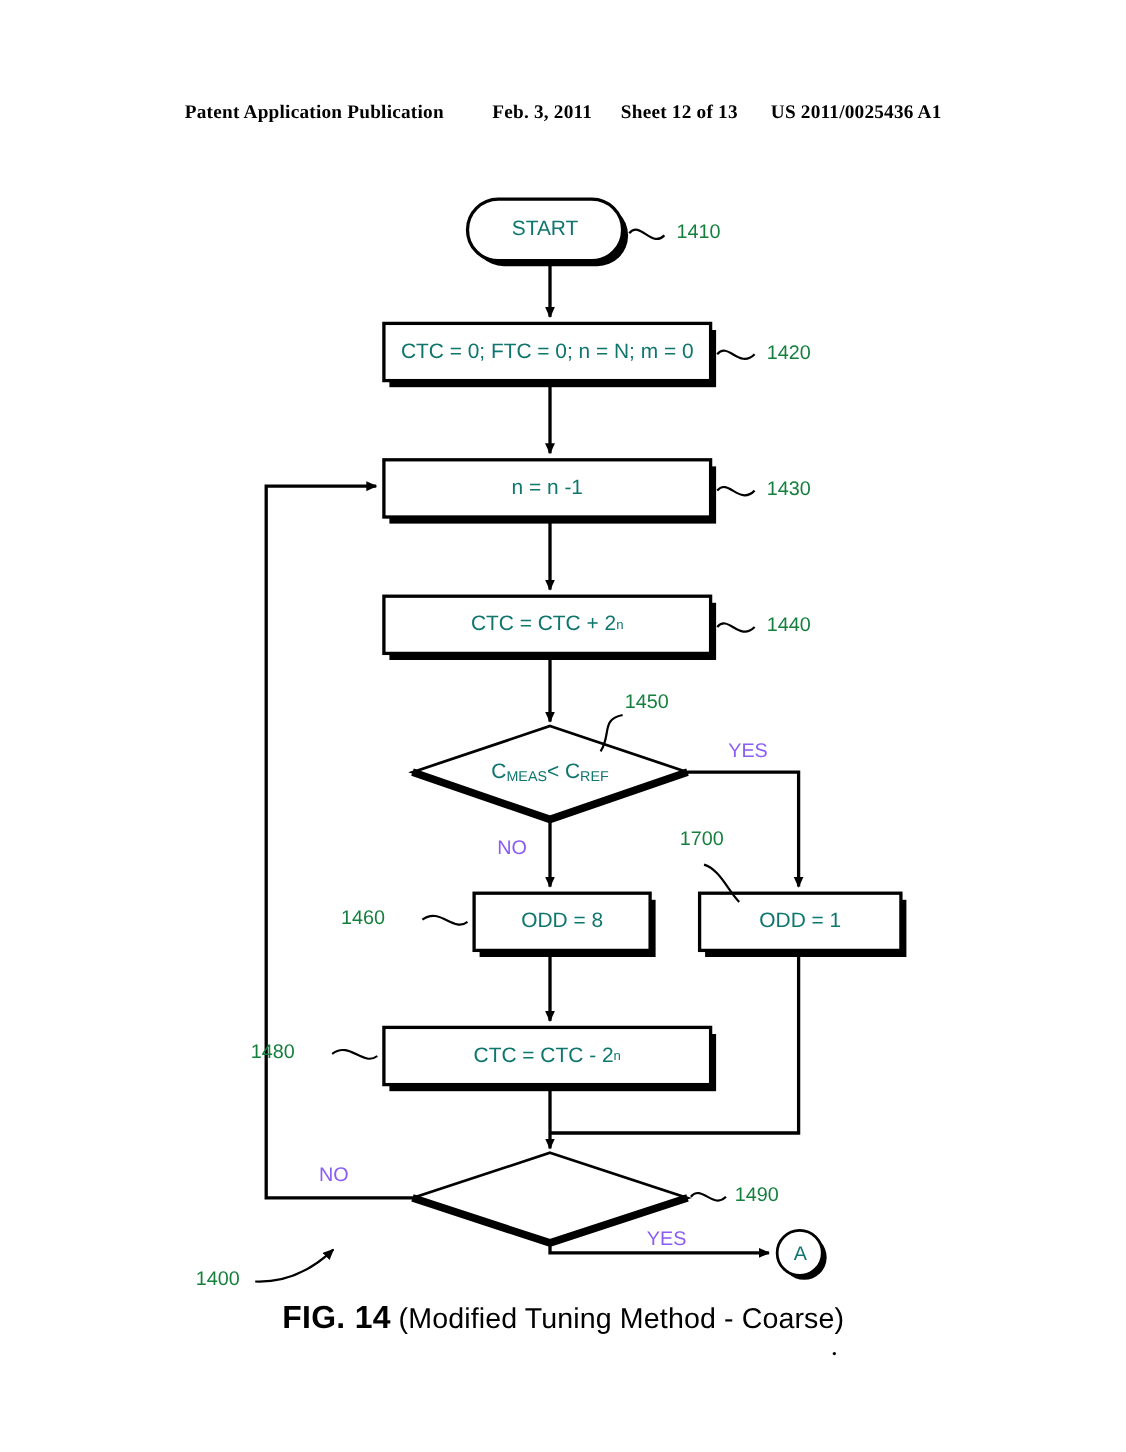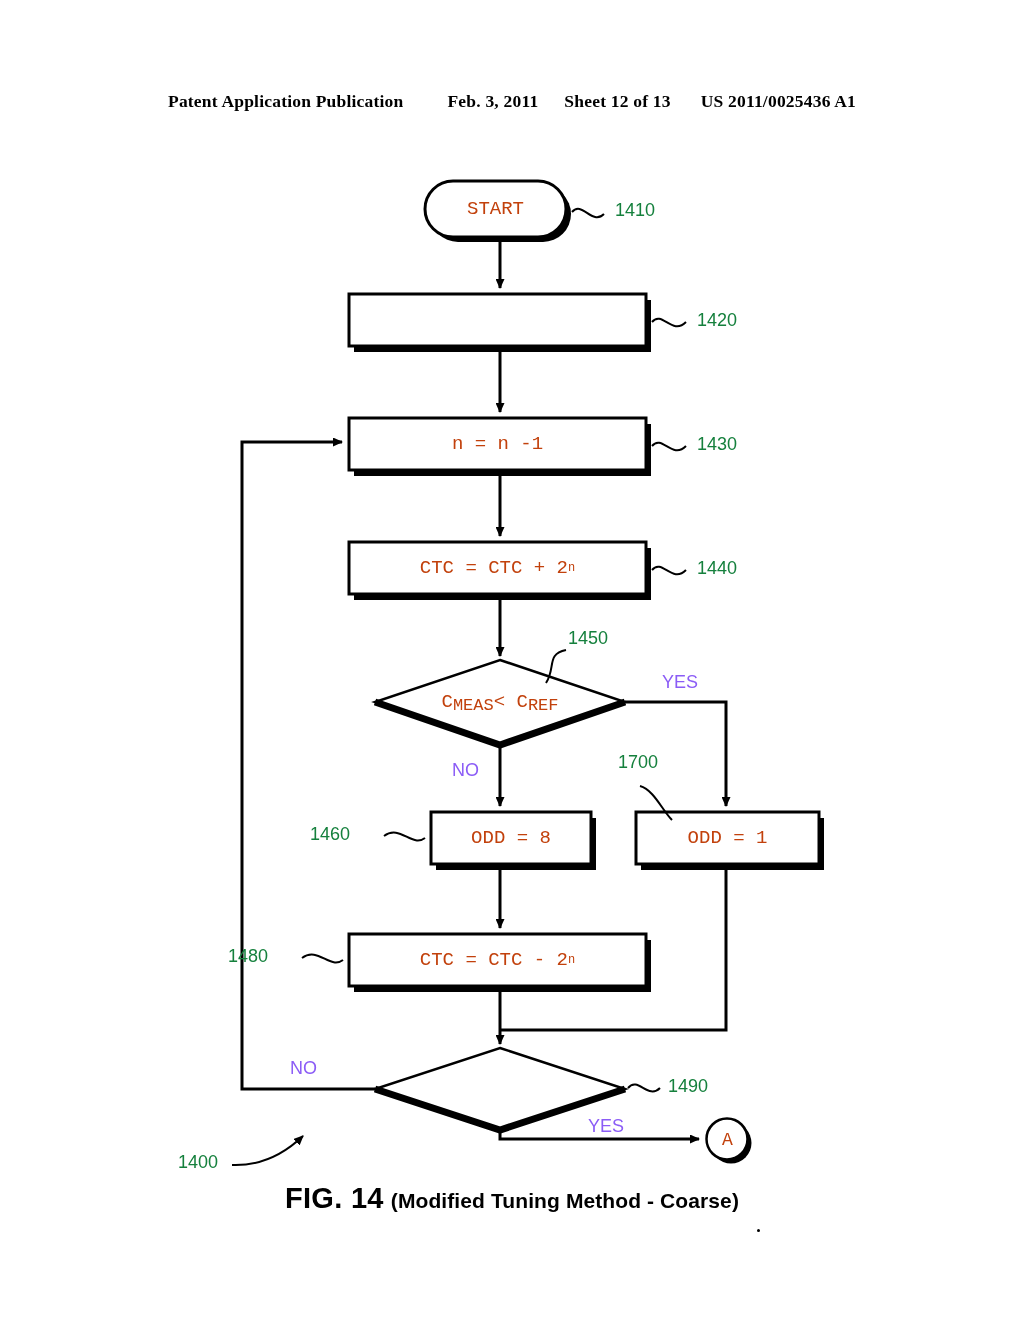--- a/index.html
+++ b/index.html
@@ -53,33 +53,33 @@
     width: 1024px;
     height: 1320px;
   }
 
   
   .node-text {
     position: absolute;
     display: flex;
     align-items: center;
     justify-content: center;
-    font-family: Liberation Mono, monospace;
+    font-family: Liberation Sans, sans-serif;
     font-size: 19px;
-    color: #c2410c;
+    color: #0f766e;
     white-space: nowrap;
     pointer-events: none;
   }
   .node-text sup {
     font-size: 12px;
     vertical-align: super;
     line-height: 0;
   }
   .node-text .sub {
-    font-size: 17px;
+    font-size: 13px;
     vertical-align: baseline;
     position: relative;
     top: 3px;
     text-align: right;
   }
 
   
   .ref-label {
     position: absolute;
     font-family: "Liberation Sans", sans-serif;
@@ -107,22 +107,22 @@
     white-space: nowrap;
   }
   #figure-caption .fig-num {
     font-family: "Liberation Sans", sans-serif;
     font-weight: bold;
     font-size: 29px;
     letter-spacing: 0.3px;
   }
   #figure-caption .fig-desc {
     font-family: "Liberation Sans", sans-serif;
-    font-weight: bold;
-    font-size: 21px;
+    font-weight: normal;
+    font-size: 26px;
     letter-spacing: 0.1px;
     margin-left: 7px;
   }
   .speck {
     position: absolute;
     width: 3px;
     height: 3px;
     background: #000;
     border-radius: 50%;
   }
@@ -238,20 +238,21 @@
       <path d="M 343,960 C 330,970 318,946 302,958"></path>
 
       <path d="M 628,1088 C 638,1076 648,1100 660,1088"></path>
 
       <path d="M 232,1165 C 258,1166 282,1156 303,1136" marker-end="url(#arrowhead)"></path>
     </g>
   </svg>
 
   <div class="node-text" style="left:425px; top:181px; width:141px; height:56px;">START</div>
 
+  <div class="node-text" style="left:349px; top:294px; width:297px; height:52px;">CTC = 0; FTC = 0; n = N; m = 0</div>
 
   <div class="node-text" style="left:349px; top:418px; width:297px; height:52px;">n = n -1</div>
 
   <div class="node-text" style="left:349px; top:542px; width:297px; height:52px;">
     <span>CTC = CTC + 2</span>
       <sup>n</sup>
   </div>
 
   <div class="node-text" style="left:375px; top:676px; width:250px; height:52px;">
     <span>C</span>

